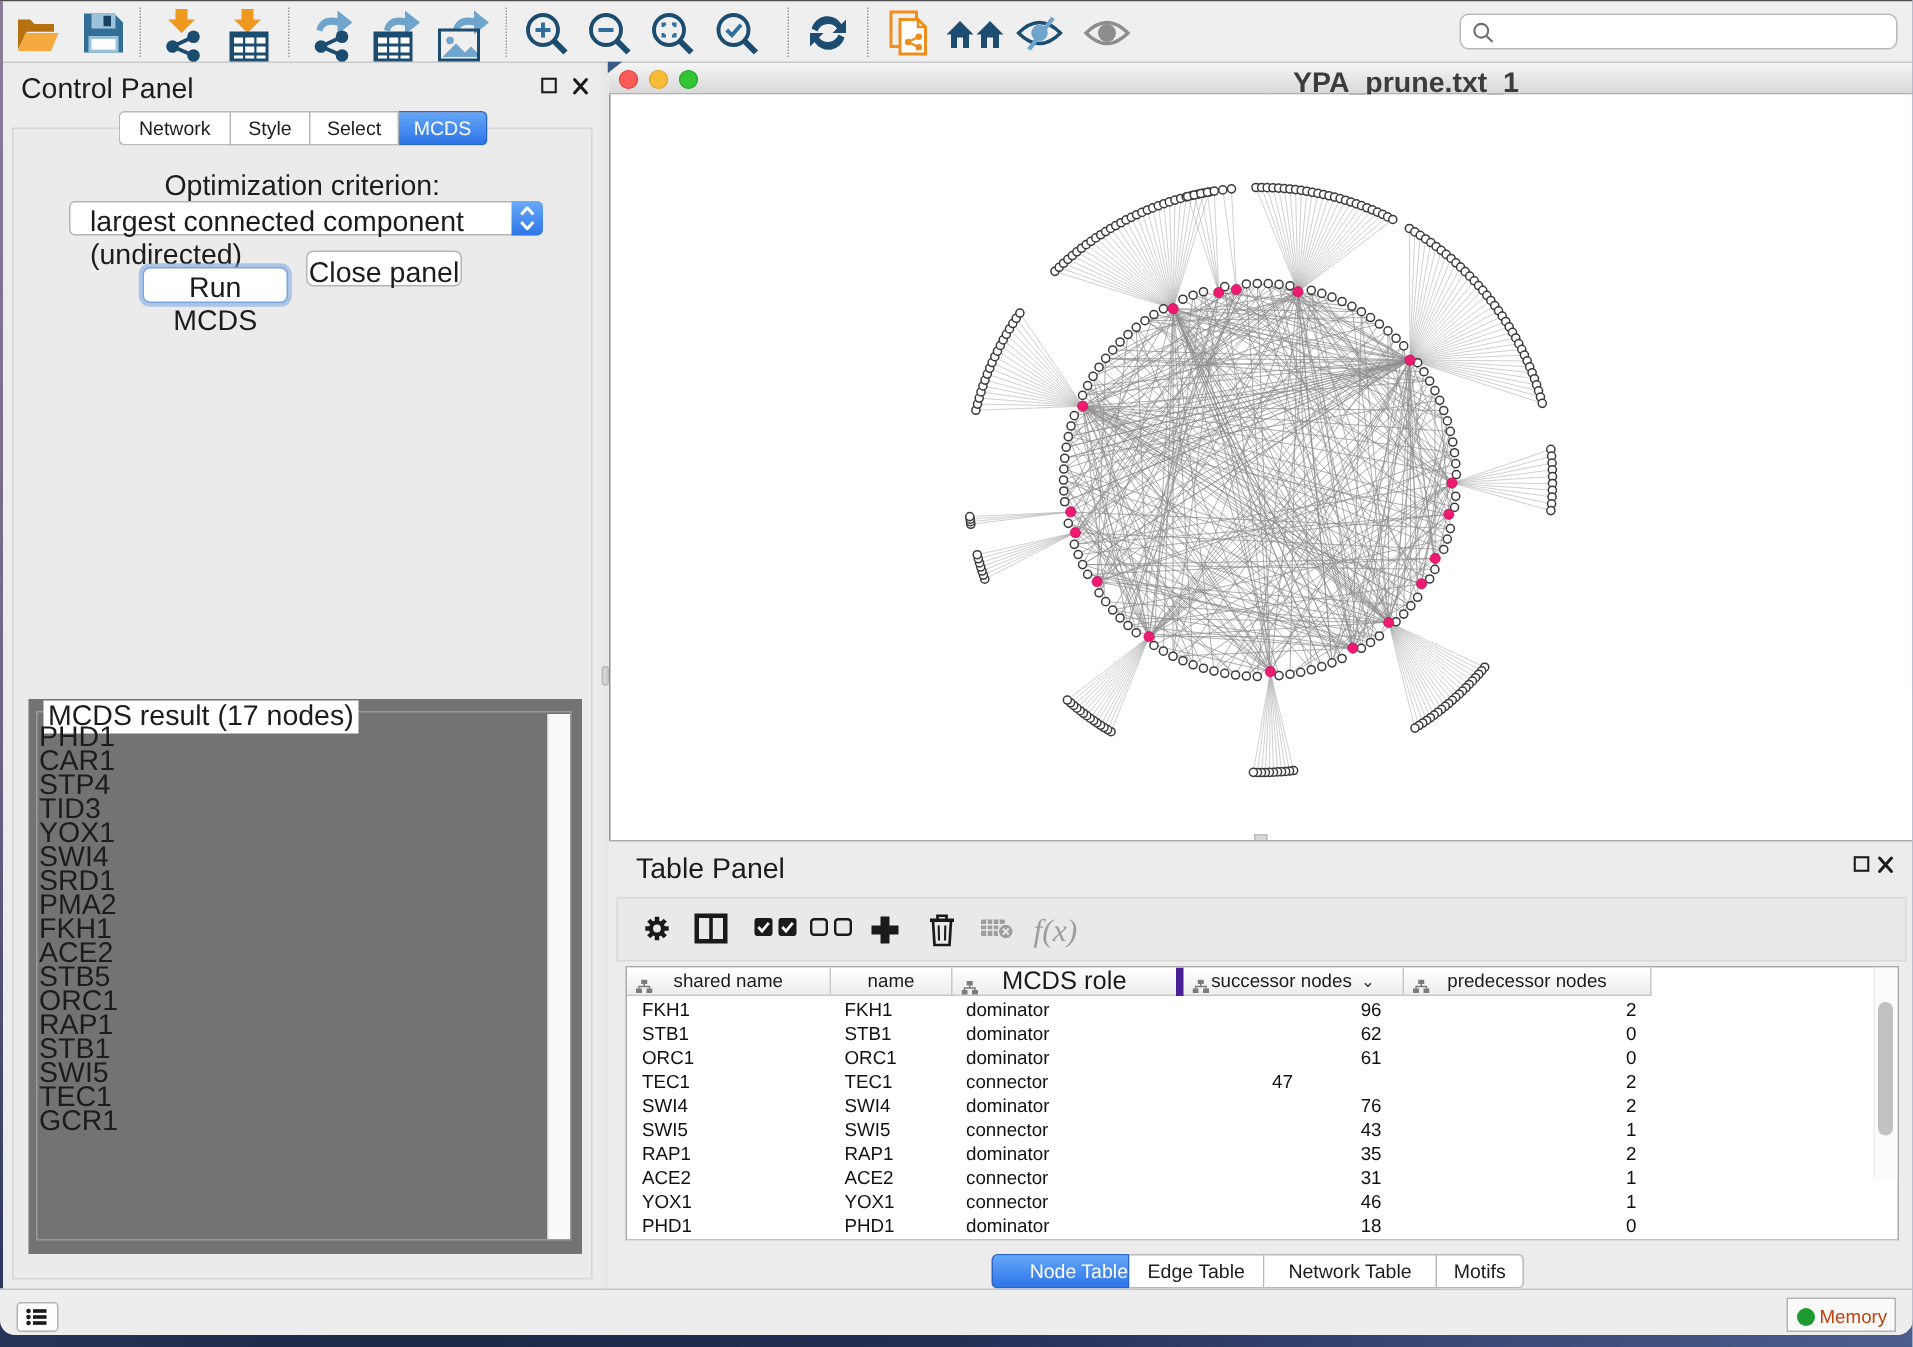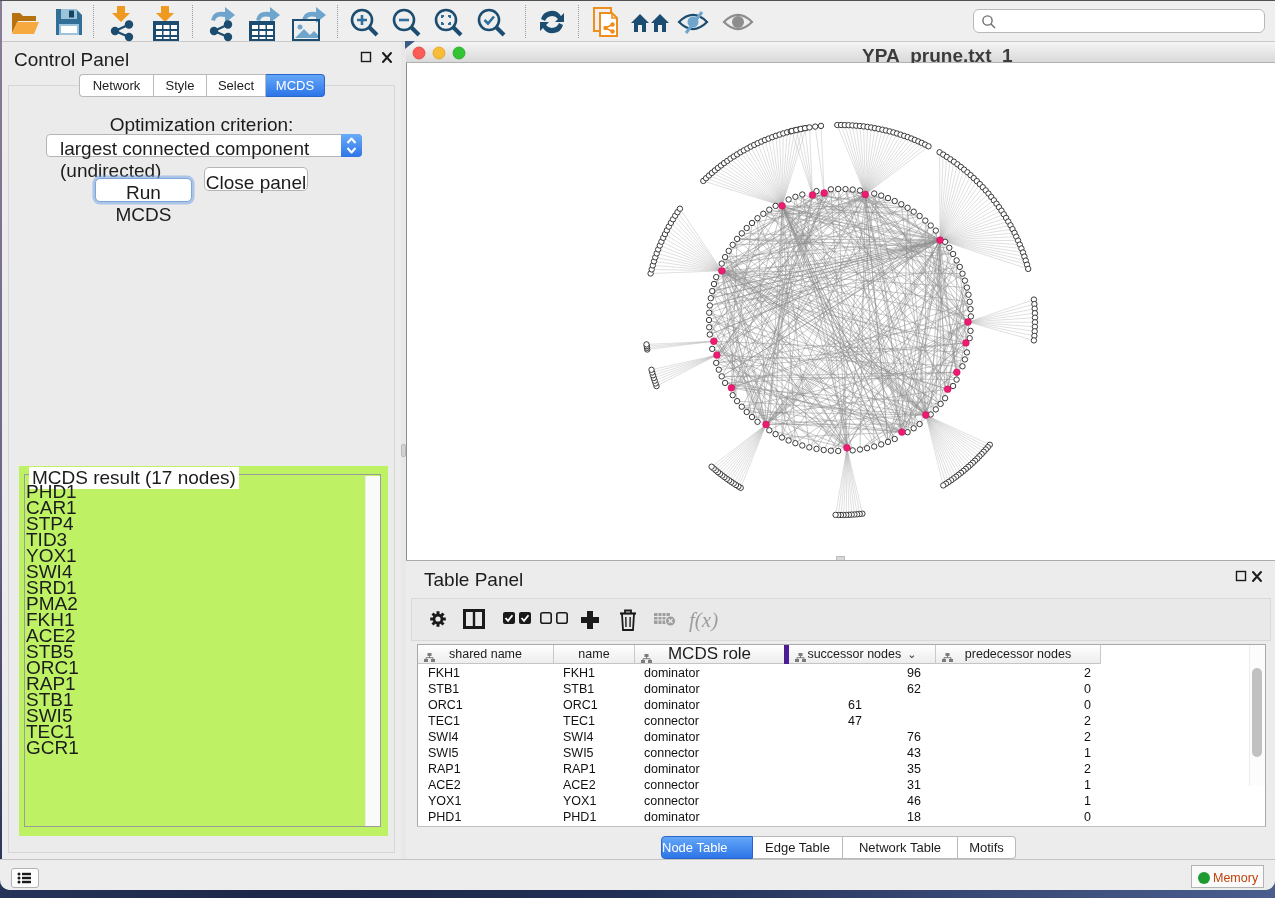--- a/index.html
+++ b/index.html
@@ -190,21 +190,21 @@
       </div>
     </div>
 
     <div class="abs" style="left:93px;top:136px;width:97px;height:24px;background:#fff;border:1.5px solid #7ba7dd;border-radius:5px;box-shadow:0 0 0 2.5px rgba(120,165,225,.55);">
       <div class="txt" style="text-align:center;margin-top:3px;">Run MCDS</div>
     </div>
     <div class="abs" style="left:202px;top:125px;width:104px;height:24px;background:#fff;border:1px solid #b5b5b5;border-radius:5px;">
       <div class="txt" style="text-align:center;margin-top:3.5px;">Close panel</div>
     </div>
 
-    <div class="abs" style="left:17px;top:424px;width:369px;height:370px;background:#bef264;">
+    <div class="abs" style="left:17px;top:424px;width:369px;height:370px;background:#737373;">
 
       <div class="abs" style="left:5px;top:8px;width:357px;height:353px;border:1px solid #9b9b9b;"></div>
       <div class="txt abs" style="left:10px;top:1px;background:#fff;padding:0 3px;">MCDS result (17 nodes)</div>
 
       <div class="abs" style="left:346px;top:10px;width:15px;height:350px;background:#fafafa;border-left:1px solid #ececec;"></div>
       <div class="txt" style="position:absolute;left:7px;top:18px;line-height:16px;">PHD1<br>CAR1<br>STP4<br>TID3<br>YOX1<br>SWI4<br>SRD1<br>PMA2<br>FKH1<br>ACE2<br>STB5<br>ORC1<br>RAP1<br>STB1<br>SWI5<br>TEC1<br>GCR1</div>
     </div>
   </div>
 
   <div class="abs" style="left:401px;top:42px;width:5px;height:818px;background:#e8e8e8;"></div>
@@ -639,21 +639,21 @@
           <span class="abs" style="left:10px;">STB1</span>
           <span class="abs" style="left:145px;">STB1</span>
           <span class="abs" style="left:226px;">dominator</span>
           <span class="abs" style="left:371px;width:132px;text-align:right;">62</span>
           <span class="abs" style="left:518px;width:155px;text-align:right;">0</span>
         </div>
         <div class="abs" style="left:0;top:52px;width:683px;height:16px;font-size:12.5px;color:#111;line-height:16px;">
           <span class="abs" style="left:10px;">ORC1</span>
           <span class="abs" style="left:145px;">ORC1</span>
           <span class="abs" style="left:226px;">dominator</span>
-          <span class="abs" style="left:371px;width:132px;text-align:center;">61</span>
+          <span class="abs" style="left:371px;width:132px;text-align:right;">61</span>
           <span class="abs" style="left:518px;width:155px;text-align:right;">0</span>
         </div>
         <div class="abs" style="left:0;top:68px;width:683px;height:16px;font-size:12.5px;color:#111;line-height:16px;">
           <span class="abs" style="left:10px;">TEC1</span>
           <span class="abs" style="left:145px;">TEC1</span>
           <span class="abs" style="left:226px;">connector</span>
           <span class="abs" style="left:371px;width:132px;text-align:center;">47</span>
           <span class="abs" style="left:518px;width:155px;text-align:right;">2</span>
         </div>
         <div class="abs" style="left:0;top:84px;width:683px;height:16px;font-size:12.5px;color:#111;line-height:16px;">
@@ -697,21 +697,21 @@
           <span class="abs" style="left:226px;">dominator</span>
           <span class="abs" style="left:371px;width:132px;text-align:right;">18</span>
           <span class="abs" style="left:518px;width:155px;text-align:right;">0</span>
         </div>
 
       <div class="abs" style="left:831px;top:0px;width:16px;height:141px;background:#fcfcfc;border-left:1px solid #ededed;"></div>
       <div class="abs" style="left:834px;top:23px;width:10px;height:89px;background:#c1c1c1;border-radius:5px;"></div>
     </div>
 
     <div class="abs" style="left:255px;top:275px;height:23px;display:flex;font-size:13px;">
-      <div style="width:92px;background:linear-gradient(#64a7f8,#2d75e8);border:1px solid #2a66c9;border-radius:4px 0 0 4px;text-align:left;line-height:21px;color:#fff;">Node Table</div>
+      <div style="width:92px;background:linear-gradient(#64a7f8,#2d75e8);border:1px solid #2a66c9;border-radius:4px 0 0 4px;text-align:right;line-height:21px;color:#fff;">Node Table</div>
       <div style="width:90px;background:#fff;border:1px solid #b9b9b9;border-left:none;text-align:center;line-height:21px;color:#1c1c1c;">Edge Table</div>
       <div style="width:115px;background:#fff;border:1px solid #b9b9b9;border-left:none;text-align:center;line-height:21px;color:#1c1c1c;">Network Table</div>
       <div style="width:58px;background:#fff;border:1px solid #b9b9b9;border-left:none;border-radius:0 4px 4px 0;text-align:center;line-height:21px;color:#1c1c1c;">Motifs</div>
     </div>
   </div>
 
   <div class="abs" style="left:0px;top:859px;width:1275px;height:34px;background:#ededed;border-top:1px solid #c4c4c4;">
     <div class="abs" style="left:11px;top:8px;width:28px;height:20px;background:#fdfdfd;border:1px solid #b3b3b3;border-radius:3px;">
       <svg width="26" height="18" viewBox="0 0 26 18">
         <g fill="#1a1a1a">

